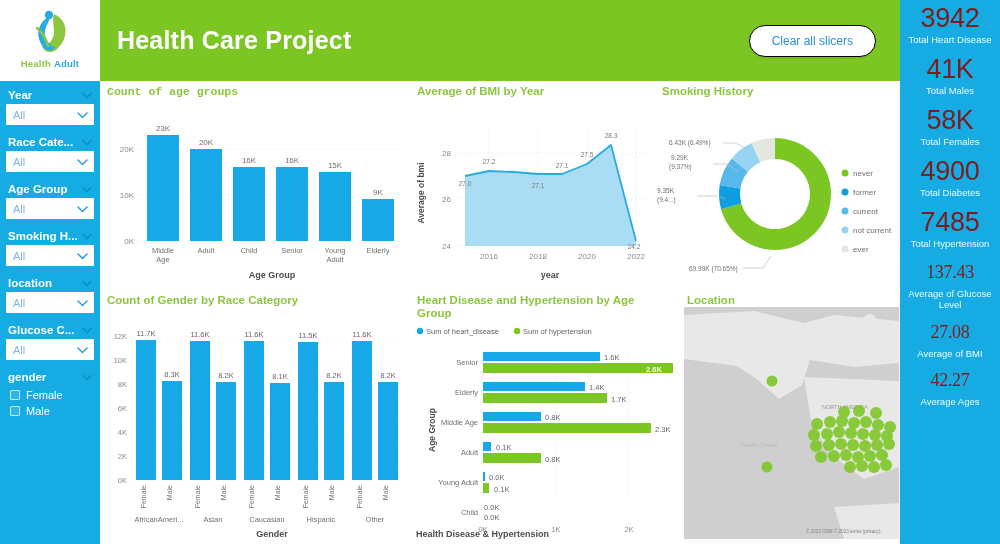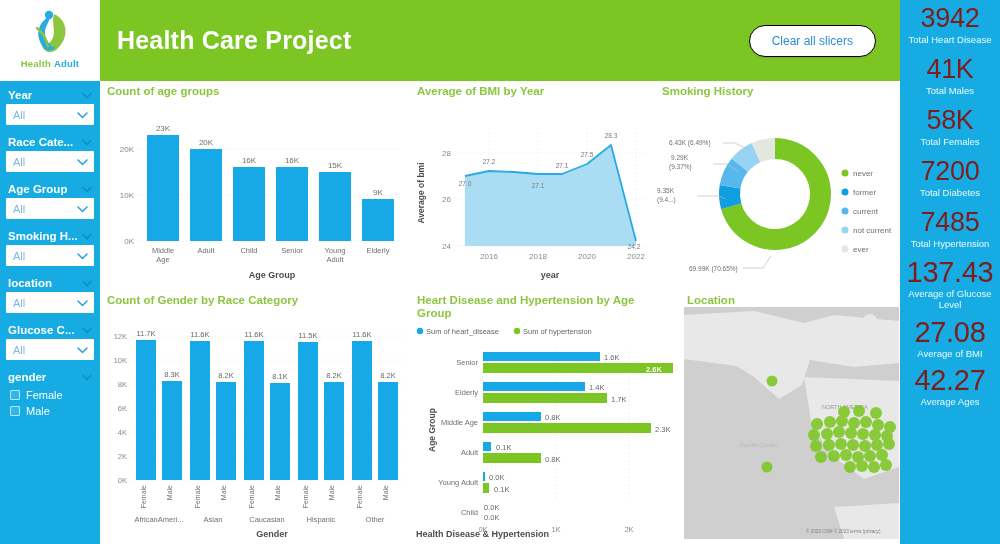--- a/index.html
+++ b/index.html
@@ -44,21 +44,21 @@
   .ptitle { color:#8cc63f; font-weight:bold; font-size:11.5px; line-height:13px; }
 
   svg { display:block; }
   text { font-family:"Liberation Sans", sans-serif; }
 
   
   .kpis { width:100px; flex:0 0 100px; background:#16ace3; display:flex; flex-direction:column; align-items:center; padding-top: 3px; }
   .kpi { text-align:center; width:100%; }
   .kpi .v { color:#7f1d1d; font-size:27px; font-weight:normal; line-height:30px; letter-spacing:-.3px; }
   .kpi .l { color:#eafaff; font-size:9.5px; line-height:11px; margin-top:1px; }
-  .kpi.small .v { font-size:29px; }
+  .kpi.small .v { font-size:18px;font-family:Liberation Serif, serif; }
 </style>
 </head>
 <body>
 
 <div class="app">
 
   <div class="sidebar">
 
     <div class="logo-box">
       <div class="logo-wrap">
@@ -218,21 +218,21 @@
   <div class="main">
 
     <div class="topbar">
       <div class="apptitle">Health Care Project</div>
       <button class="clear-btn">Clear all slicers</button>
     </div>
 
     <div class="grid">
 
       <div class="panel" style="left:0px; top:0px; width:310px; height:209px;">
-        <div class="ptitle" style="padding:4px 0 0 7px;">Count of age groups</div>
+        <div class="ptitle" style="padding:4px 0 0 7px;font-family:Liberation Mono, monospace;">Count of age groups</div>
         <svg width="310" height="190" viewBox="0 0 310 190">
           <g stroke="#eef2f4" stroke-width="1" stroke-dasharray="2,2">
             <line x1="38" y1="143" x2="300" y2="143"></line>
             <line x1="38" y1="97" x2="300" y2="97"></line>
             <line x1="38" y1="51" x2="300" y2="51"></line>
           </g>
           <g font-size="8" fill="#8a8a8a" text-anchor="end">
             <text x="34" y="146">0K</text>
               <text x="34" y="100">10K</text>
               <text x="34" y="54">20K</text>
@@ -545,21 +545,21 @@
     </div>
     <div class="kpi" style="margin-top:9px;">
       <div class="v">41K</div>
       <div class="l">Total Males</div>
     </div>
     <div class="kpi" style="margin-top:9px;">
       <div class="v">58K</div>
       <div class="l">Total Females</div>
     </div>
     <div class="kpi" style="margin-top:9px;">
-      <div class="v">7200</div>
+      <div class="v">4900</div>
       <div class="l">Total Diabetes</div>
     </div>
     <div class="kpi" style="margin-top:9px;">
       <div class="v">7485</div>
       <div class="l">Total Hypertension</div>
     </div>
     <div class="kpi small" style="margin-top:8px;">
       <div class="v">137.43</div>
       <div class="l">Average of Glucose Level</div>
     </div>

